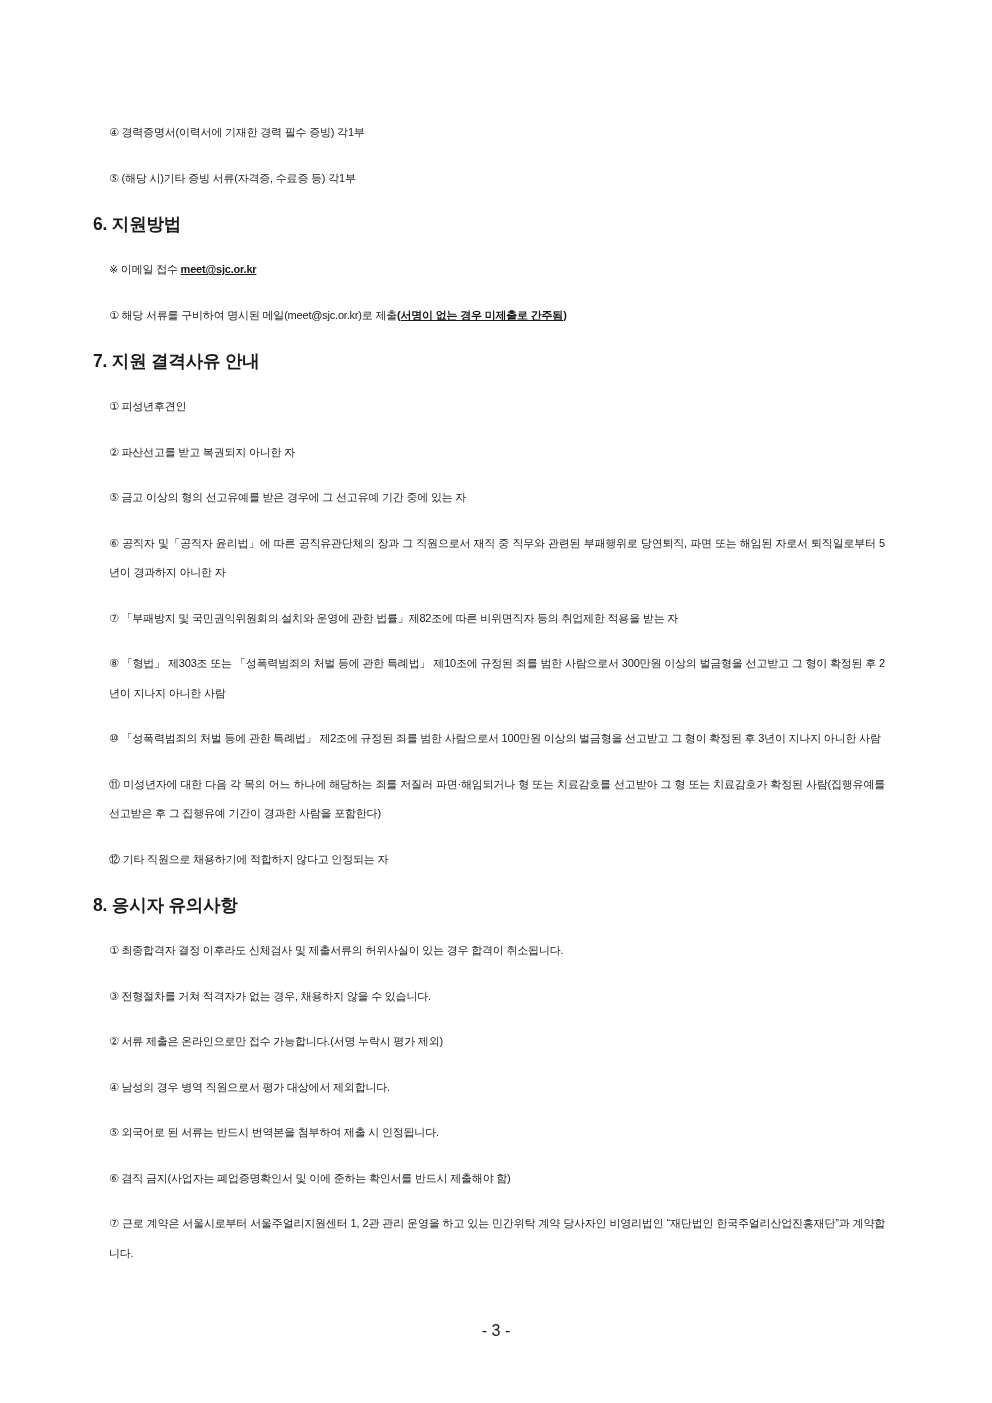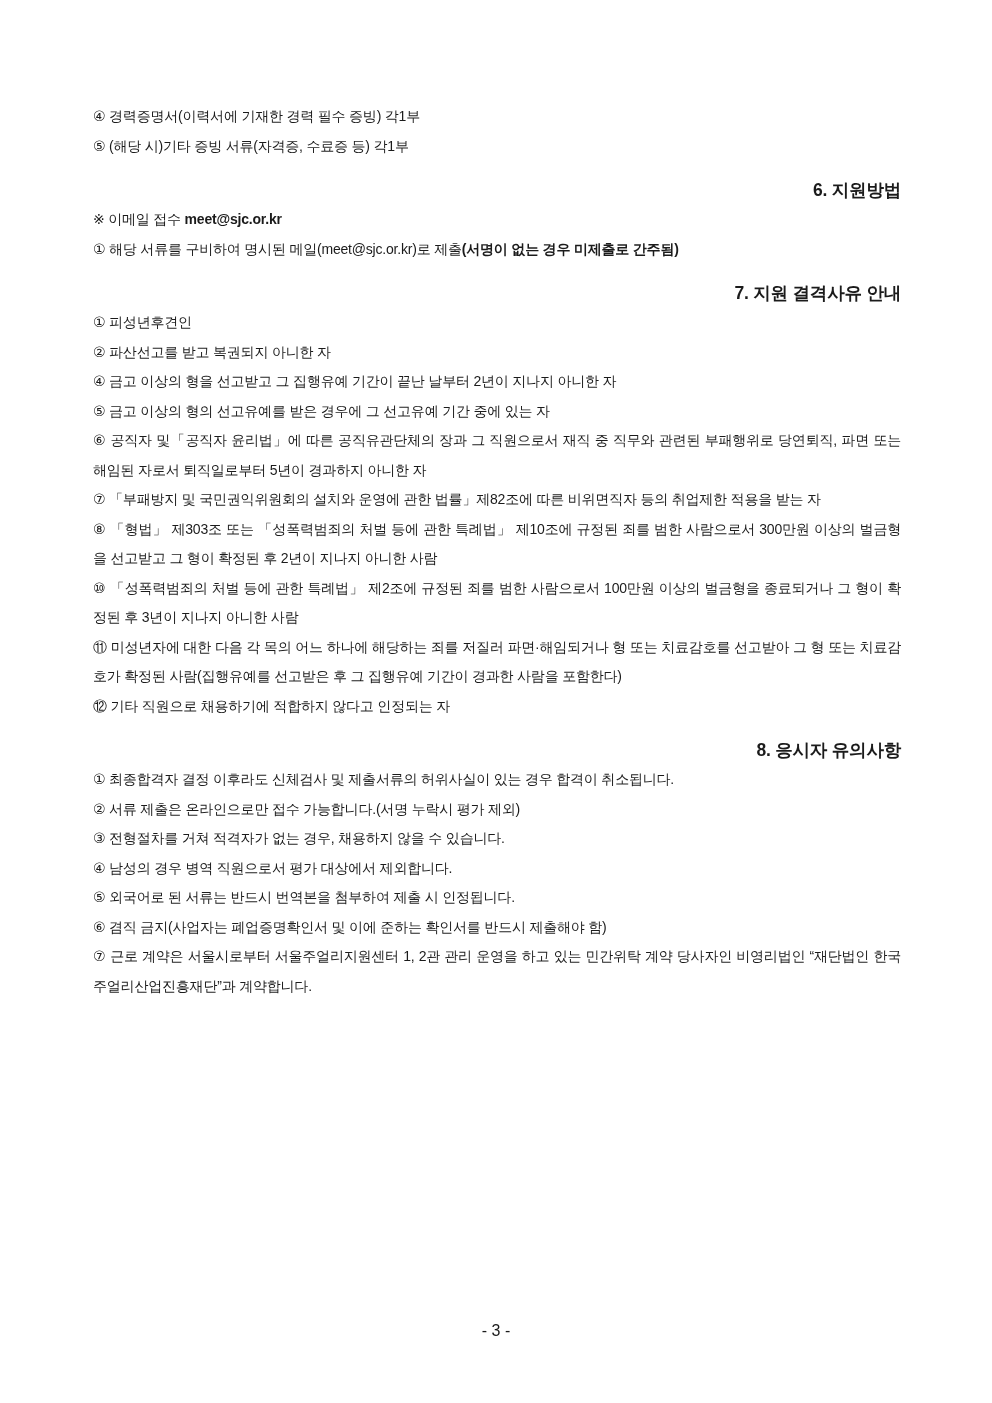--- a/index.html
+++ b/index.html
@@ -15,35 +15,34 @@
     color: #1b1b1b;
     overflow: hidden;
   }
   .content {
     position: absolute;
     left: 93px;
     top: 102px;
     width: 808px;
   }
   p.line {
-    margin: 0;
-    font-size: 14px;
+    margin: 16px;
+    font-size: 11px;
     line-height: 29.5px;
     text-align: justify;
     letter-spacing: -0.2px;
   }
   h2.heading {
     margin: 14px 0 0 0;
     font-size: 17.5px;
     line-height: 30px;
     font-weight: 700;
     letter-spacing: -0.2px;
-    text-align: right;
   }
-  .b { font-weight: 700; }
+  .b { font-weight: 700; text-decoration: underline; }
   .footer {
     position: absolute;
     top: 1322px;
     left: 0;
     width: 100%;
     text-align: center;
     font-size: 16px;
     color: #1b1b1b;
   }
 </style>
@@ -55,33 +54,32 @@
   <p class="line">④ 경력증명서(이력서에 기재한 경력 필수 증빙) 각1부</p>
   <p class="line">⑤ (해당 시)기타 증빙 서류(자격증, 수료증 등) 각1부</p>
 
   <h2 class="heading">6. 지원방법</h2>
   <p class="line"><span>※ 이메일 접수 </span><span class="b">meet@sjc.or.kr</span></p>
   <p class="line"><span>① 해당 서류를 구비하여 명시된 메일(meet@sjc.or.kr)로 제출</span><span class="b">(서명이 없는 경우 미제출로 간주됨)</span></p>
 
   <h2 class="heading">7. 지원 결격사유 안내</h2>
   <p class="line">① 피성년후견인</p>
   <p class="line">② 파산선고를 받고 복권되지 아니한 자</p>
-  <p class="line">④ 금고 이상의 형을 선고받고 그 집행유예 기간이 끝난 날부터 2년이 지나지 아니한 자</p>
   <p class="line">⑤ 금고 이상의 형의 선고유예를 받은 경우에 그 선고유예 기간 중에 있는 자</p>
   <p class="line">⑥ 공직자 및「공직자 윤리법」에 따른 공직유관단체의 장과 그 직원으로서 재직 중 직무와 관련된 부패행위로 당연퇴직, 파면 또는 해임된 자로서 퇴직일로부터 5년이 경과하지 아니한 자</p>
   <p class="line">⑦ 「부패방지 및 국민권익위원회의 설치와 운영에 관한 법률」제82조에 따른 비위면직자 등의 취업제한 적용을 받는 자</p>
   <p class="line">⑧ 「형법」 제303조 또는 「성폭력범죄의 처벌 등에 관한 특례법」 제10조에 규정된 죄를 범한 사람으로서 300만원 이상의 벌금형을 선고받고 그 형이 확정된 후 2년이 지나지 아니한 사람</p>
-  <p class="line">⑩ 「성폭력범죄의 처벌 등에 관한 특례법」 제2조에 규정된 죄를 범한 사람으로서 100만원 이상의 벌금형을 종료되거나 그 형이 확정된 후 3년이 지나지 아니한 사람</p>
+  <p class="line">⑩ 「성폭력범죄의 처벌 등에 관한 특례법」 제2조에 규정된 죄를 범한 사람으로서 100만원 이상의 벌금형을 선고받고 그 형이 확정된 후 3년이 지나지 아니한 사람</p>
   <p class="line">⑪ 미성년자에 대한 다음 각 목의 어느 하나에 해당하는 죄를 저질러 파면·해임되거나 형 또는 치료감호를 선고받아 그 형 또는 치료감호가 확정된 사람(집행유예를 선고받은 후 그 집행유예 기간이 경과한 사람을 포함한다)</p>
   <p class="line">⑫ 기타 직원으로 채용하기에 적합하지 않다고 인정되는 자</p>
 
   <h2 class="heading">8. 응시자 유의사항</h2>
   <p class="line">① 최종합격자 결정 이후라도 신체검사 및 제출서류의 허위사실이 있는 경우 합격이 취소됩니다.</p>
+  <p class="line">③ 전형절차를 거쳐 적격자가 없는 경우, 채용하지 않을 수 있습니다.</p>
   <p class="line">② 서류 제출은 온라인으로만 접수 가능합니다.(서명 누락시 평가 제외)</p>
-  <p class="line">③ 전형절차를 거쳐 적격자가 없는 경우, 채용하지 않을 수 있습니다.</p>
   <p class="line">④ 남성의 경우 병역 직원으로서 평가 대상에서 제외합니다.</p>
   <p class="line">⑤ 외국어로 된 서류는 반드시 번역본을 첨부하여 제출 시 인정됩니다.</p>
   <p class="line">⑥ 겸직 금지(사업자는 폐업증명확인서 및 이에 준하는 확인서를 반드시 제출해야 함)</p>
   <p class="line">⑦ 근로 계약은 서울시로부터 서울주얼리지원센터 1, 2관 관리 운영을 하고 있는 민간위탁 계약 당사자인 비영리법인 “재단법인 한국주얼리산업진흥재단”과 계약합니다.</p>
 
 </div>
 
 <div class="footer">- 3 -</div>
 
 </body></html>

